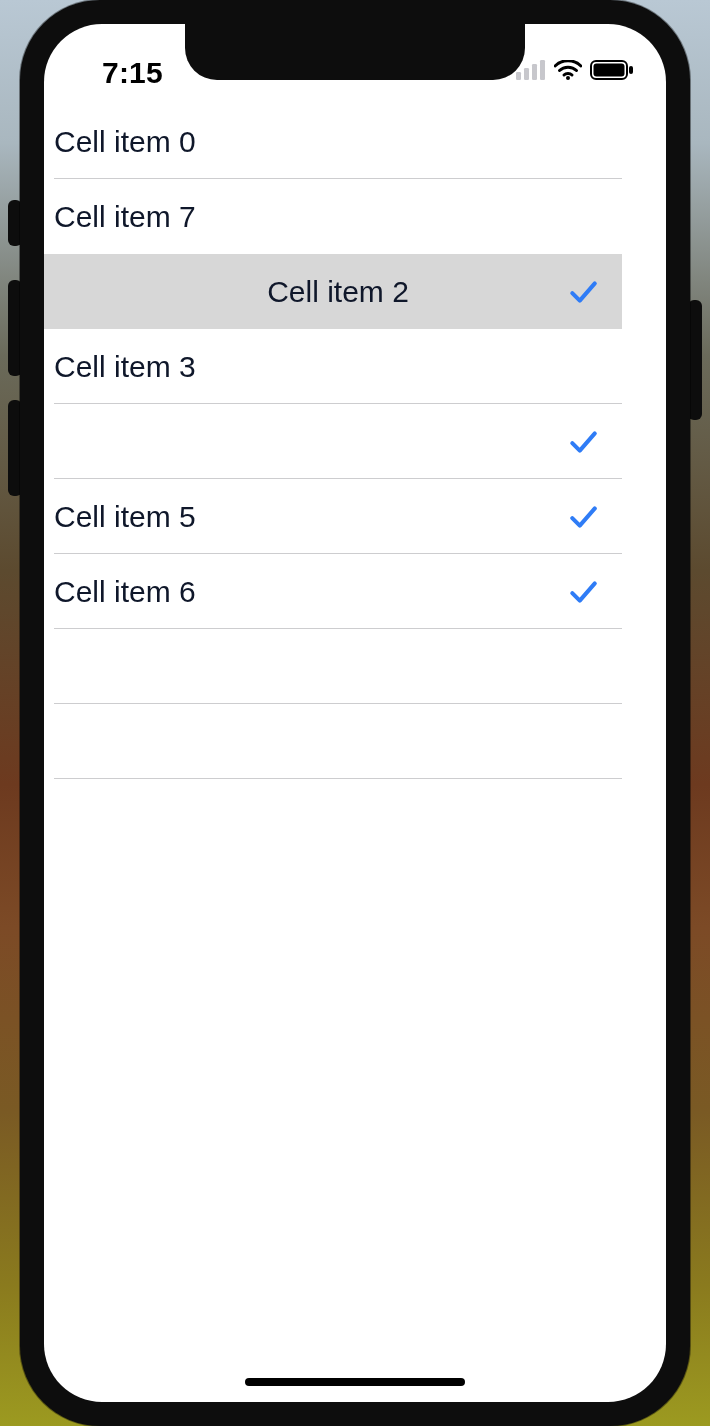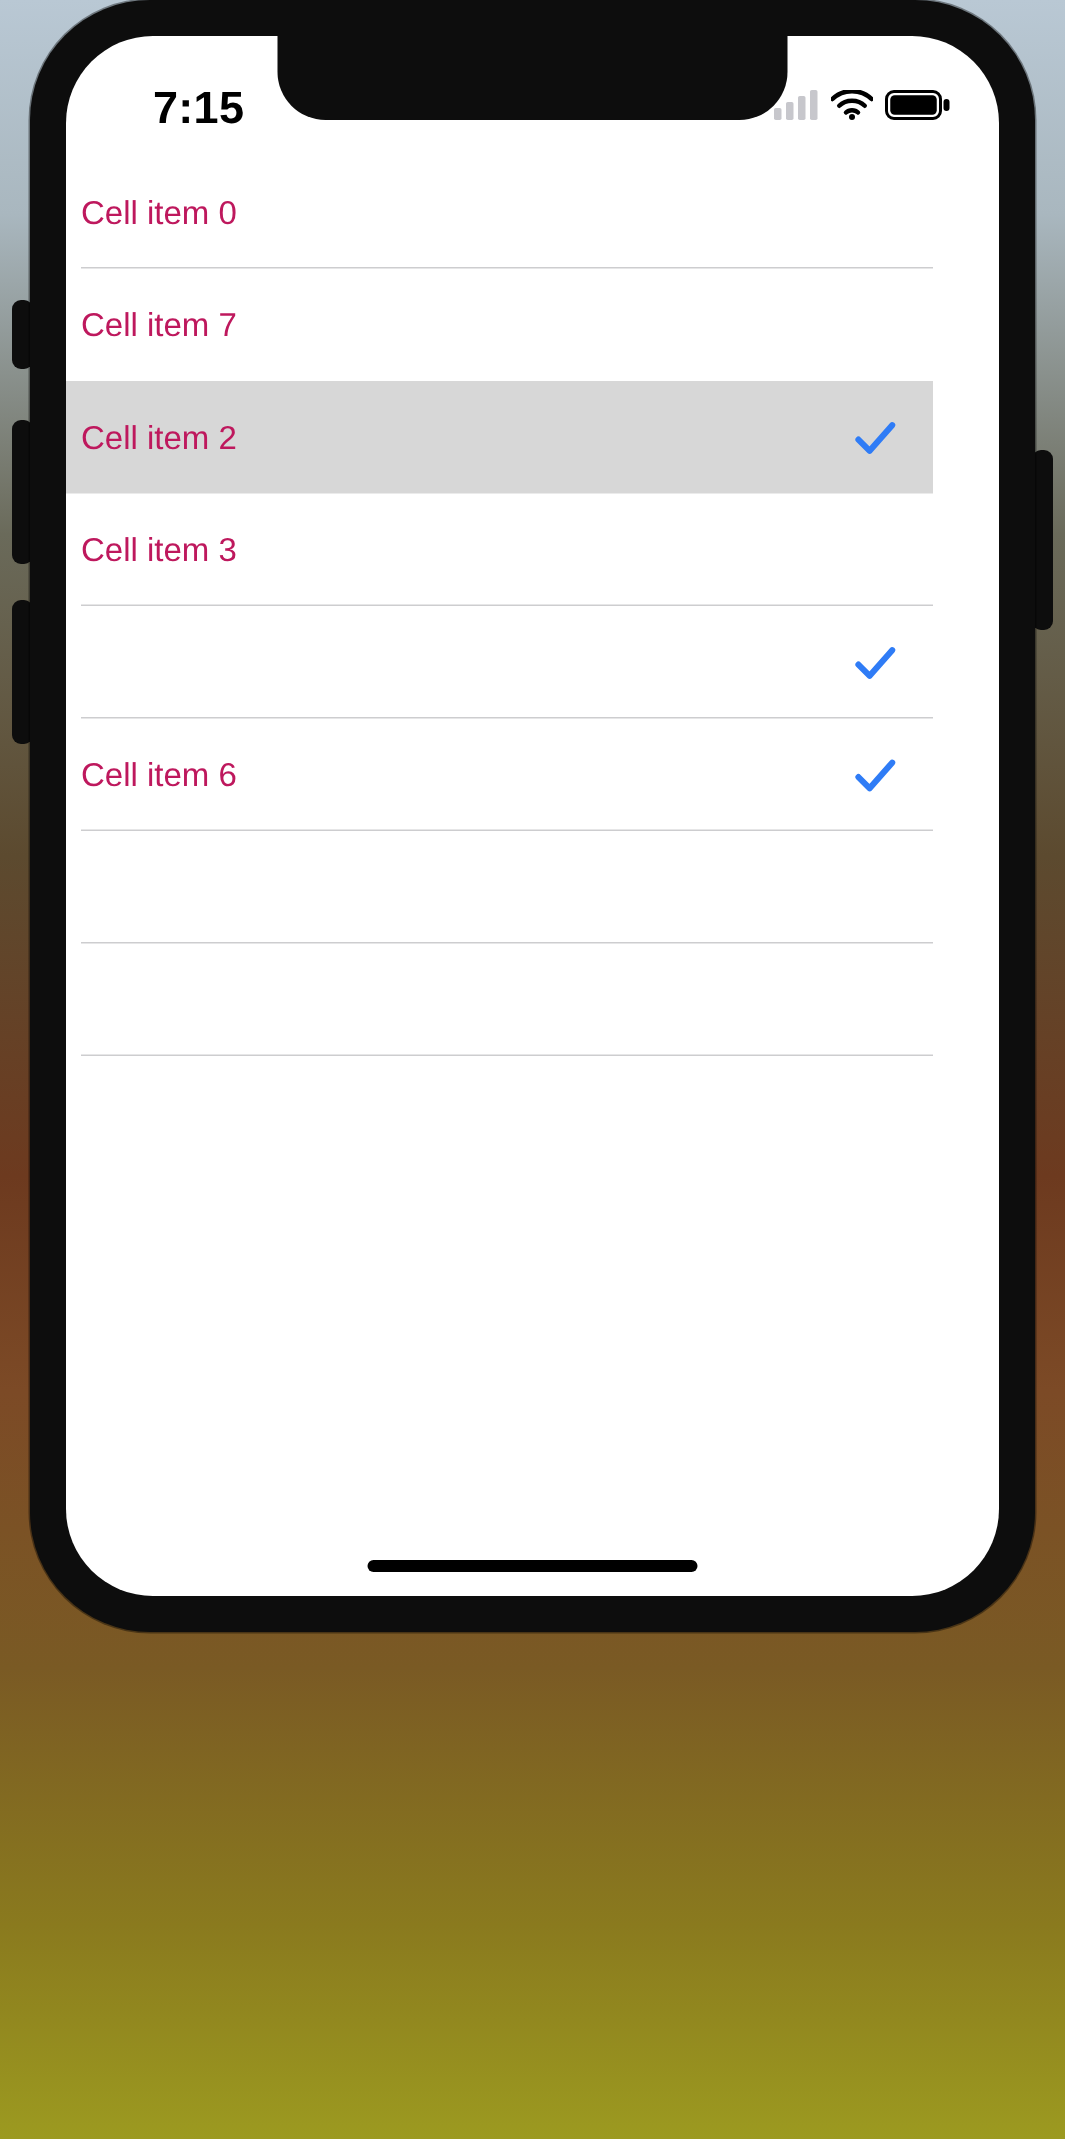--- a/index.html
+++ b/index.html
@@ -8,21 +8,21 @@
       font-family: -apple-system, "Helvetica Neue", Helvetica, Arial, sans-serif;
       background: linear-gradient(180deg,
         #b9c8d4 0%, #a9b7bf 10%, #6a6a5a 25%, #5c4a2f 40%,
         #6d3a1f 55%, #7c4a26 65%, #7a5a24 78%, #8a7a1e 90%, #9c9a20 100%);
     }
 
     
     .frame {
       position: absolute;
       left: 20px; top: 0;
-      width: 670px; height: 1088px;
+      width: 670px; height: 1426px;
       background: #0d0d0d;
       border-radius: 80px;
       box-shadow: 0 0 0 1px rgba(0,0,0,.4);
     }
     
     .side-btn { position: absolute; background: #0d0d0d; border-radius: 6px; }
     .side-btn.l1 { left: 8px; top: 200px; width: 14px; height: 46px; }
     .side-btn.l2 { left: 8px; top: 280px; width: 14px; height: 96px; }
     .side-btn.l3 { left: 8px; top: 400px; width: 14px; height: 96px; }
     .side-btn.r1 { left: 688px; top: 300px; width: 14px; height: 120px; }
@@ -77,25 +77,25 @@
       position: absolute;
       left: 0; right: 44px; top: 80px; bottom: 0;
     }
     .cell {
       position: relative;
       height: 75px;
       padding-left: 10px;
       display: flex;
       align-items: center;
     }
-    .cell.selected { background: #d7d7d7; }
+    .cell.selected { background: #d7d7d7; justify-content: center; }
     .cell-label {
-      font-size: 22px;
+      font-size: 30px;
       font-weight: 400;
-      color: #be185d;
+      color: #0f172a;
     }
     .cell .sep {
       position: absolute;
       left: 10px; right: 0; bottom: 0;
       height: 1px;
       background: #cdcdcf;
     }
     .cell .check {
       position: absolute;
       right: 24px; top: 50%;
@@ -193,20 +193,29 @@
         </div>
         <div class="cell checked">
           <span class="check">
             <svg viewBox="0 0 28 28">
               <path d="M4 15 L11 22 L25 6"></path>
             </svg>
           </span>
           <div class="sep"></div>
         </div>
         <div class="cell checked">
+          <span class="cell-label">Cell item 5</span>
+          <span class="check">
+            <svg viewBox="0 0 28 28">
+              <path d="M4 15 L11 22 L25 6"></path>
+            </svg>
+          </span>
+          <div class="sep"></div>
+        </div>
+        <div class="cell checked">
           <span class="cell-label">Cell item 6</span>
           <span class="check">
             <svg viewBox="0 0 28 28">
               <path d="M4 15 L11 22 L25 6"></path>
             </svg>
           </span>
           <div class="sep"></div>
         </div>
         <div class="empty-row">
           <div class="sep"></div>

